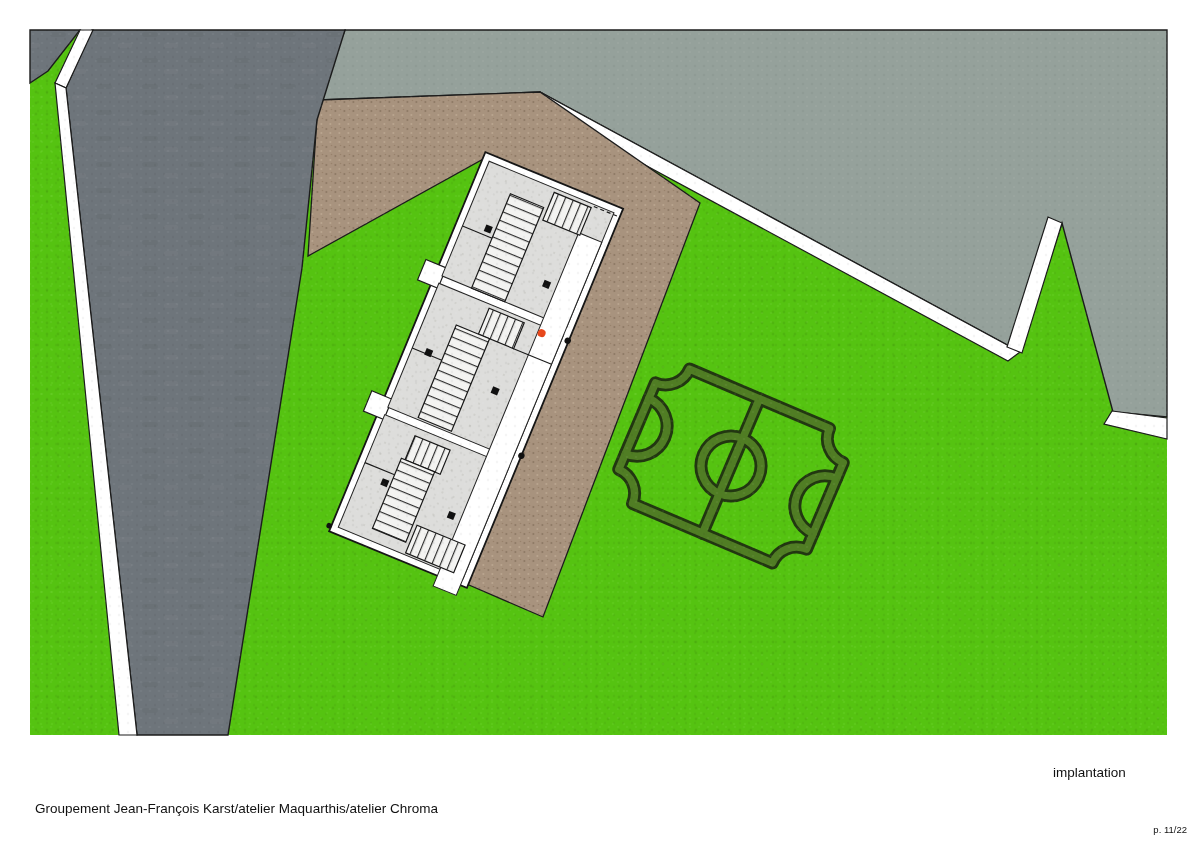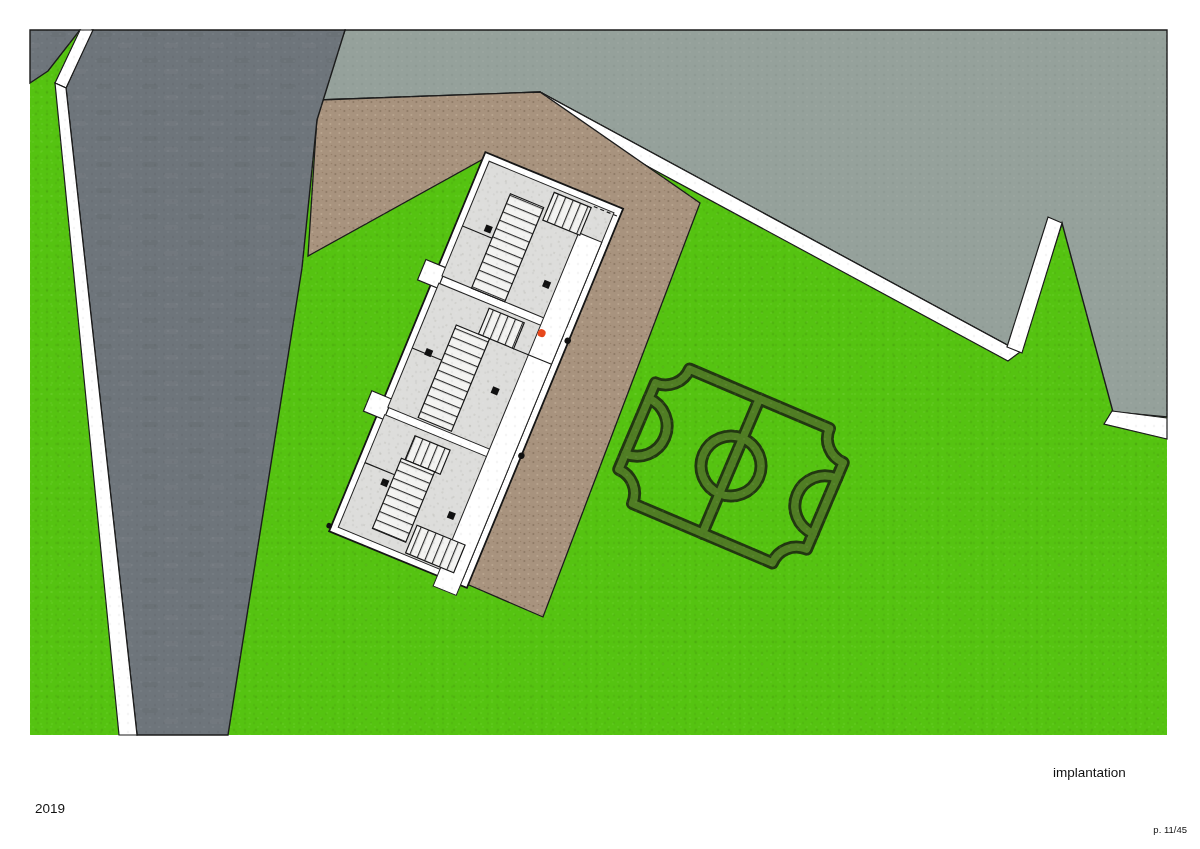--- a/index.html
+++ b/index.html
@@ -143,17 +143,17 @@
         <circle cx="145" cy="140" r="3.2" fill="var(--marker_black)"></circle>
         <circle cx="146" cy="264" r="3.2" fill="var(--marker_black)"></circle>
         <circle cx="-5" cy="402" r="2.8" fill="var(--marker_black)"></circle>
       </g>
 
       <rect x="30" y="30" width="1137" height="705" fill="url(#grain)"></rect>
     </svg>
   </div>
 
   <div class="footer footer-left">
-    <div>2019</div>
+    <div>Groupement Jean-François Karst/atelier Maquarthis/atelier Chroma</div>
   </div>
   <div class="footer footer-right">implantation</div>
-  <div class="page-num">p. 11/45</div>
+  <div class="page-num">p. 11/22</div>
 </div>
 
 </body></html>

